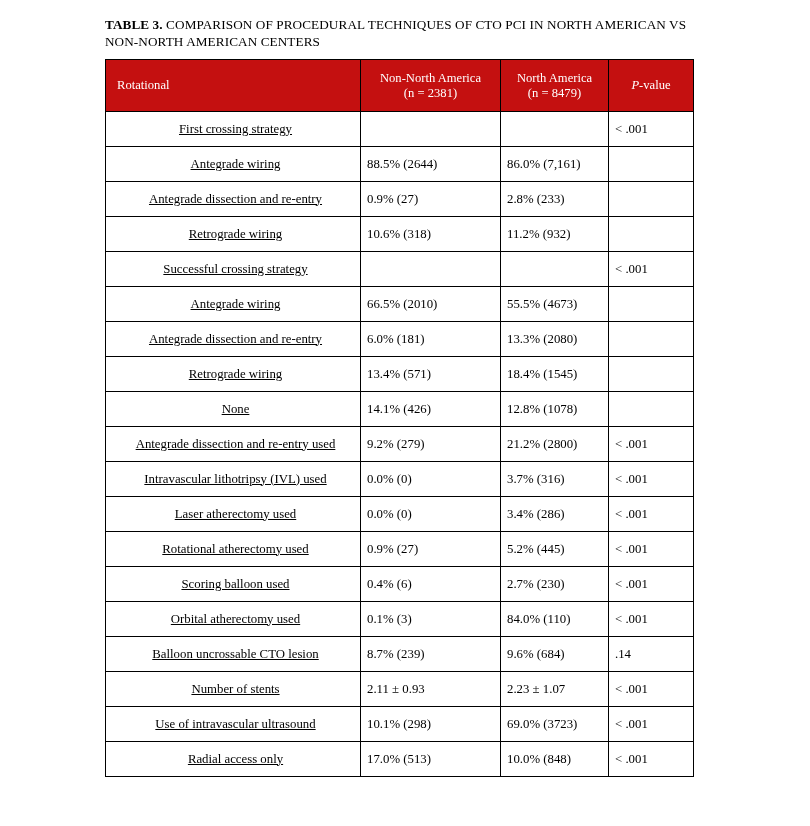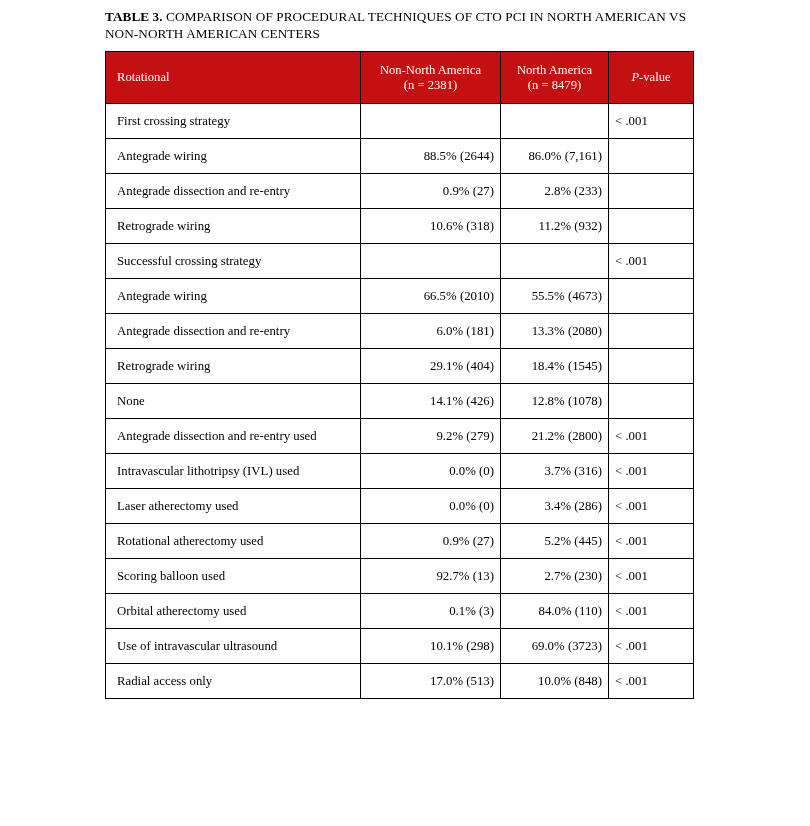--- a/index.html
+++ b/index.html
@@ -12,21 +12,21 @@
     height: 826px;
     font-family: "Liberation Serif", "DejaVu Serif", serif;
     color: #000000;
     overflow: hidden;
   }
   .page {
     position: relative;
     width: 810px;
     height: 694px;
     box-sizing: border-box;
-    padding: 8px 0 0 0;
+    padding: 16px 0 0 0;
   }
   .title {
     margin: 0 0 0 105px;
     width: 590px;
     font-size: 13.2px;
     line-height: 17px;
     letter-spacing: 0.1px;
     text-align: left;
   }
   .title .strong {
@@ -71,25 +71,26 @@
   tbody td {
     border: 1px solid #000000;
     height: 30px;
     font-size: 12.8px;
     line-height: 15px;
     padding: 2px 6px;
     vertical-align: middle;
     background: #ffffff;
   }
   tbody td.v {
-    text-align: left;
+    text-align: center;
     padding-left: 11px;
+    text-decoration: underline;
   }
   tbody td.n {
-    text-align: right;
+    text-align: left;
   }
   tbody td.p {
     text-align: left;
   }
 </style>
 </head>
 <body>
 
 <div class="page">
 
@@ -154,21 +155,21 @@
           <td class="p"></td>
         </tr>
         <tr>
           <td class="v">Antegrade dissection and re-entry</td>
           <td class="n">6.0% (181)</td>
           <td class="n">13.3% (2080)</td>
           <td class="p"></td>
         </tr>
         <tr>
           <td class="v">Retrograde wiring</td>
-          <td class="n">29.1% (404)</td>
+          <td class="n">13.4% (571)</td>
           <td class="n">18.4% (1545)</td>
           <td class="p"></td>
         </tr>
         <tr>
           <td class="v">None</td>
           <td class="n">14.1% (426)</td>
           <td class="n">12.8% (1078)</td>
           <td class="p"></td>
         </tr>
         <tr>
@@ -190,31 +191,43 @@
           <td class="p">&lt; .001</td>
         </tr>
         <tr>
           <td class="v">Rotational atherectomy used</td>
           <td class="n">0.9% (27)</td>
           <td class="n">5.2% (445)</td>
           <td class="p">&lt; .001</td>
         </tr>
         <tr>
           <td class="v">Scoring balloon used</td>
-          <td class="n">92.7% (13)</td>
+          <td class="n">0.4% (6)</td>
           <td class="n">2.7% (230)</td>
           <td class="p">&lt; .001</td>
         </tr>
         <tr>
           <td class="v">Orbital atherectomy used</td>
           <td class="n">0.1% (3)</td>
           <td class="n">84.0% (110)</td>
           <td class="p">&lt; .001</td>
         </tr>
         <tr>
+          <td class="v">Balloon uncrossable CTO lesion</td>
+          <td class="n">8.7% (239)</td>
+          <td class="n">9.6% (684)</td>
+          <td class="p">.14</td>
+        </tr>
+        <tr>
+          <td class="v">Number of stents</td>
+          <td class="n">2.11 ± 0.93</td>
+          <td class="n">2.23 ± 1.07</td>
+          <td class="p">&lt; .001</td>
+        </tr>
+        <tr>
           <td class="v">Use of intravascular ultrasound</td>
           <td class="n">10.1% (298)</td>
           <td class="n">69.0% (3723)</td>
           <td class="p">&lt; .001</td>
         </tr>
         <tr>
           <td class="v">Radial access only</td>
           <td class="n">17.0% (513)</td>
           <td class="n">10.0% (848)</td>
           <td class="p">&lt; .001</td>

